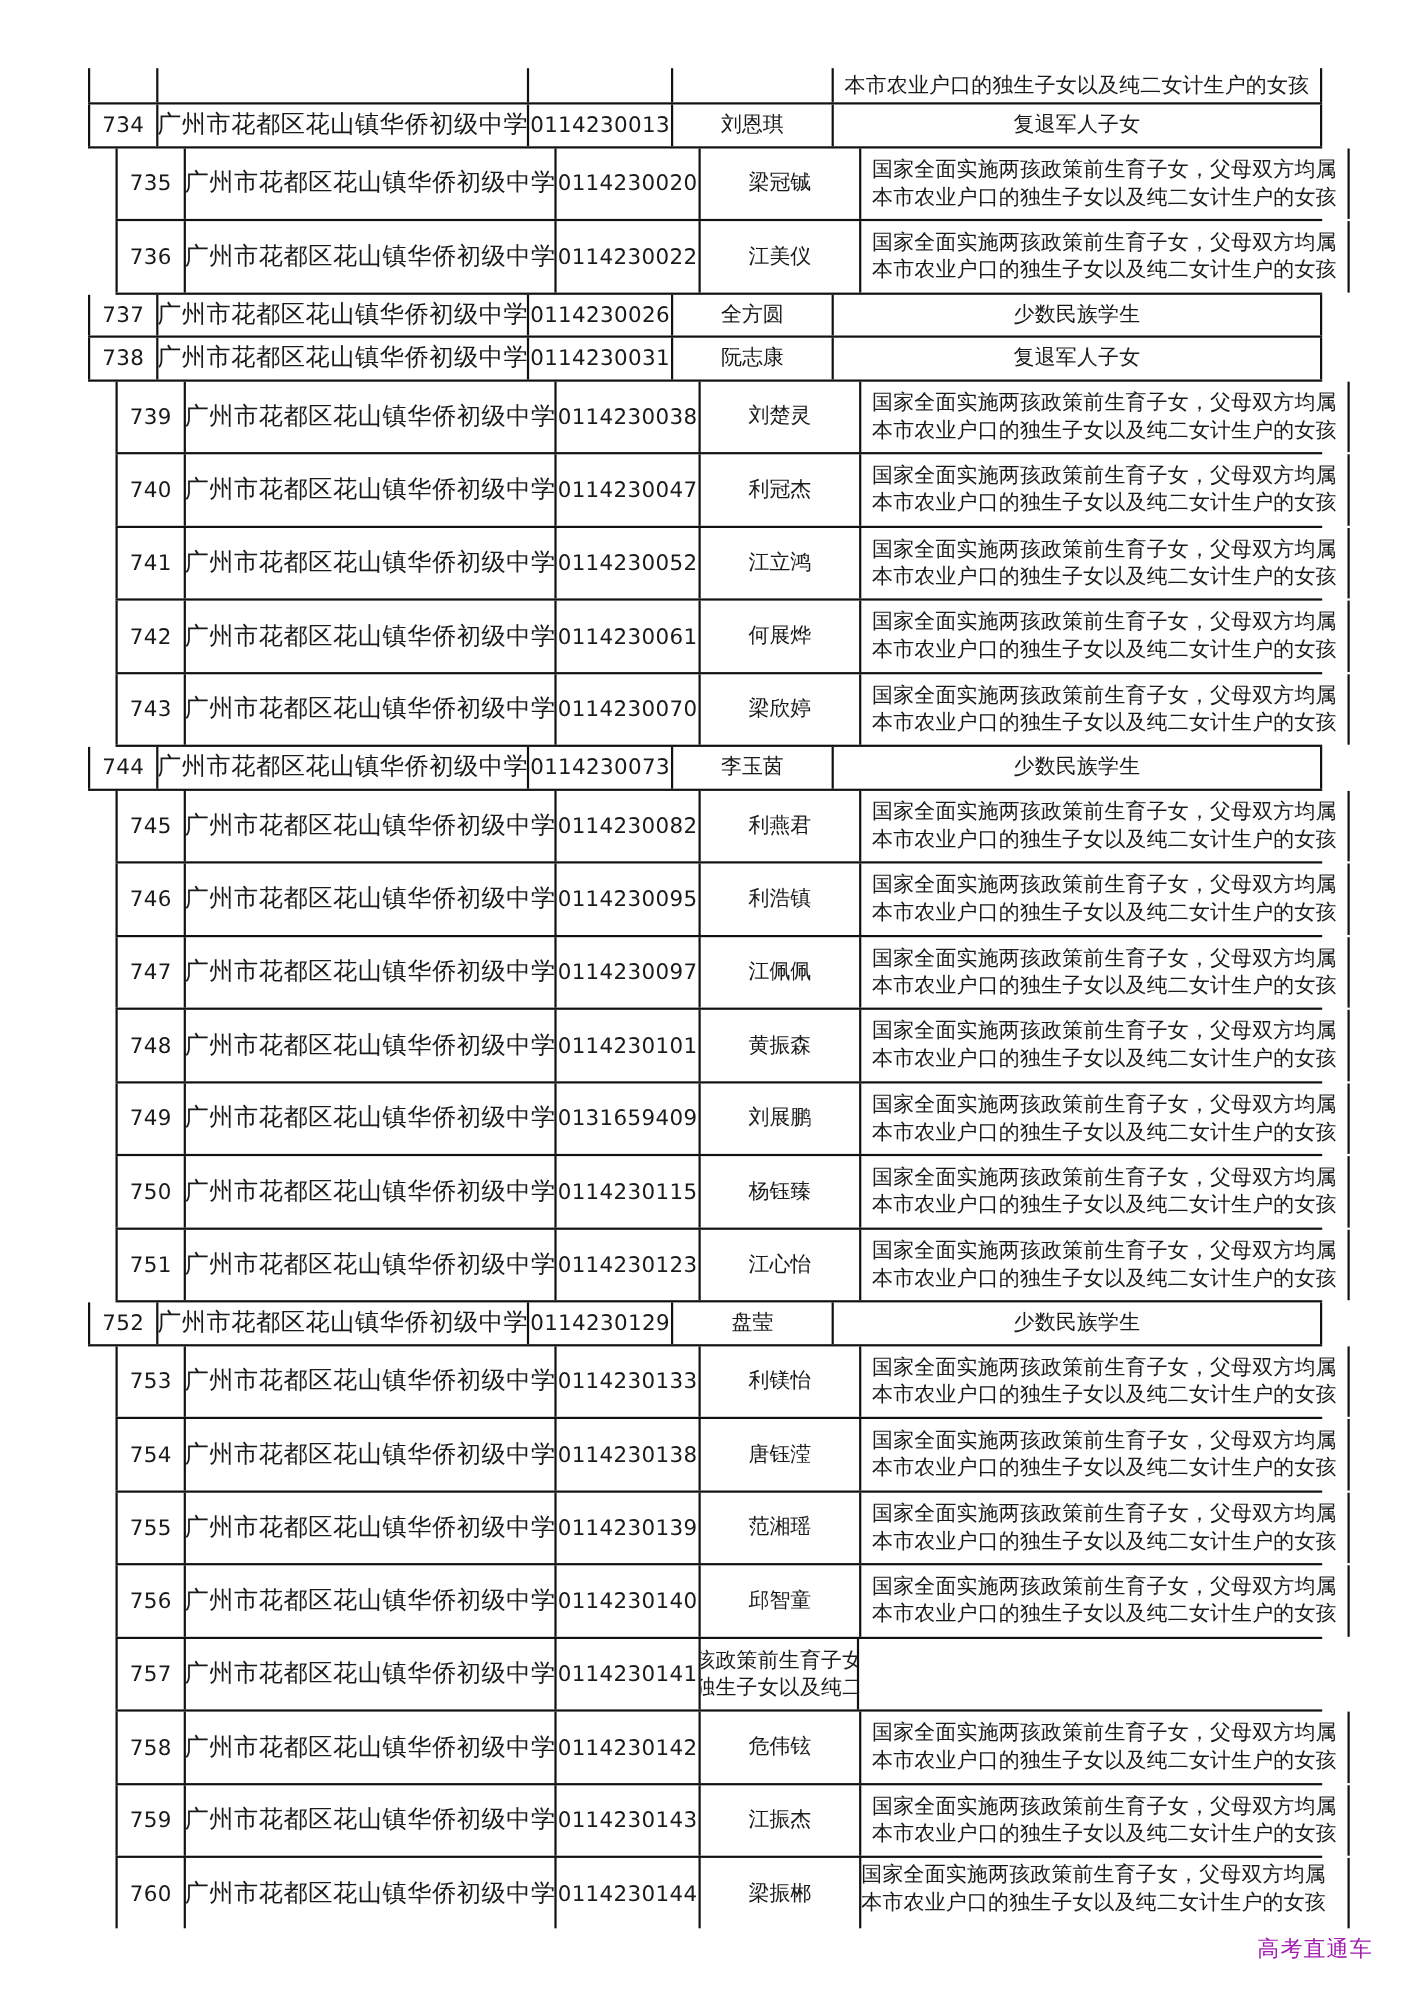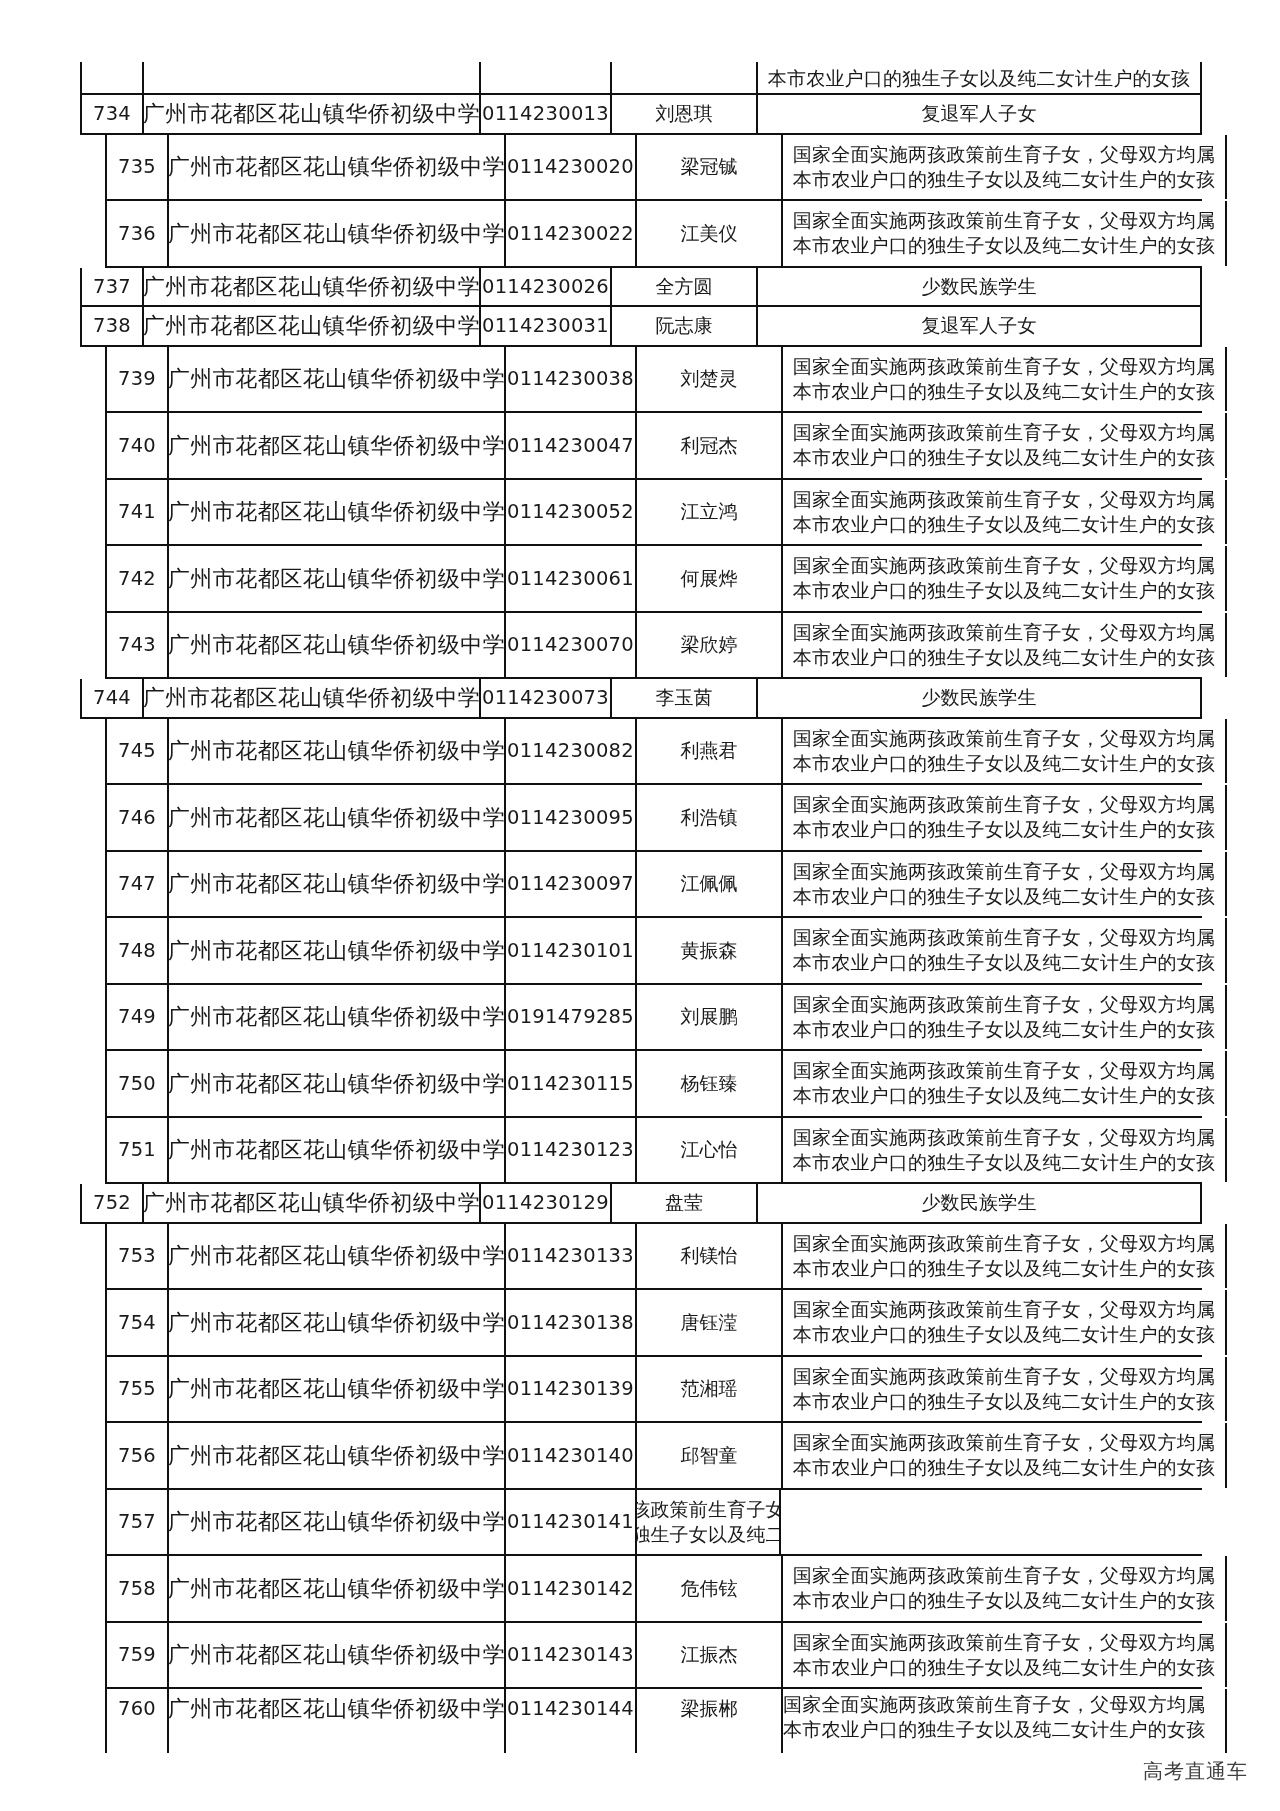--- a/index.html
+++ b/index.html
@@ -26,26 +26,26 @@
     box-sizing: border-box;
     display: flex; align-items: center; justify-content: center;
     text-align: center; overflow: hidden; white-space: nowrap;
     font-size: 19px; line-height: 25px;
   }
   .td.last { border-right: 2.5px solid #111; }
   .td.no, .td.id { font-size: 19.5px; letter-spacing: 0.3px; }
   .td.school { font-size: 22px; letter-spacing: 0.5px; }
   .td.cat { flex-direction: column; font-size: 19px; letter-spacing: 0.2px; }
   .td.cat span { display: block; }
-  .partial-bottom .td { align-items: flex-start; padding-top: 7px; }
+  .partial-bottom .td { align-items: flex-start; padding-top: 20px; }
   .partial-bottom .td.cat { justify-content: flex-start; padding-top: 3px; }
   .partial-top .td.cat { justify-content: flex-end; padding-bottom: 2px; }
   #watermark {
     position: absolute; left: 1143px; top: 1758px;
-    font-size: 20px; color: #404040; letter-spacing: 1px;
+    font-size: 20px; color: #a21caf; letter-spacing: 1px;
   }
 </style>
 </head>
 <body>
 
 <div id="page">
   <div id="table">
 
     <div class="tr partial-top">
       <div class="td no"></div>
@@ -325,21 +325,21 @@
     </div>
   </div>
         <div class="tr double">
     <div class="td no">
             <span>749</span>
           </div>
     <div class="td school">
             <span>广州市花都区花山镇华侨初级中学</span>
           </div>
     <div class="td id">
-            <span>0191479285</span>
+            <span>0131659409</span>
           </div>
     <div class="td name">
             <span>刘展鹏</span>
           </div>
     <div class="td cat last">
       <span>国家全面实施两孩政策前生育子女，父母双方均属</span>
       <span>本市农业户口的独生子女以及纯二女计生户的女孩</span>
     </div>
   </div>
         <div class="tr double">

